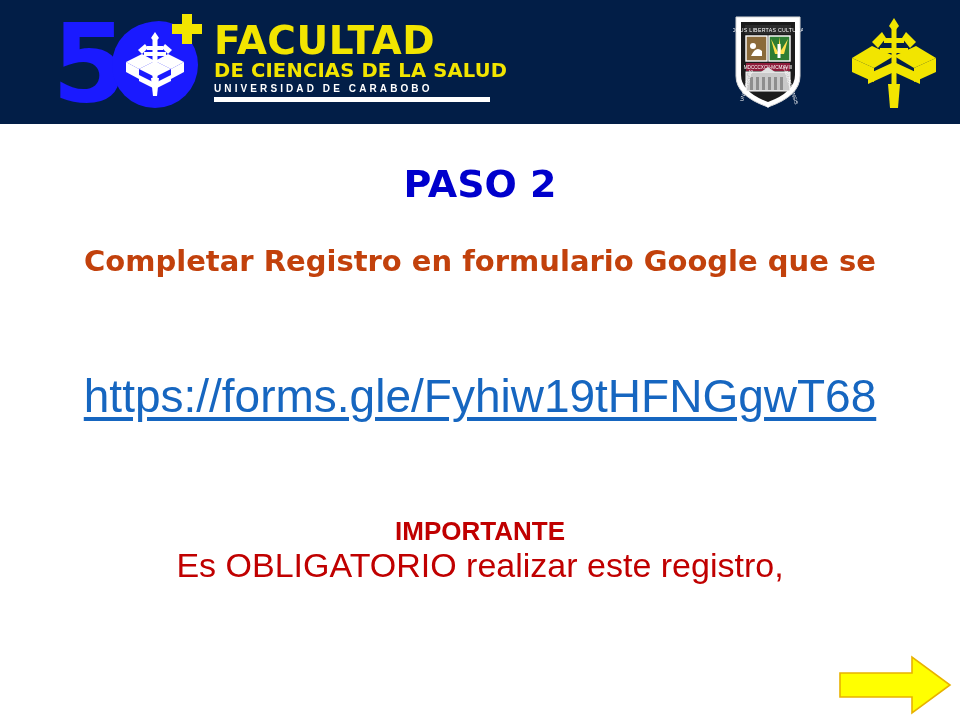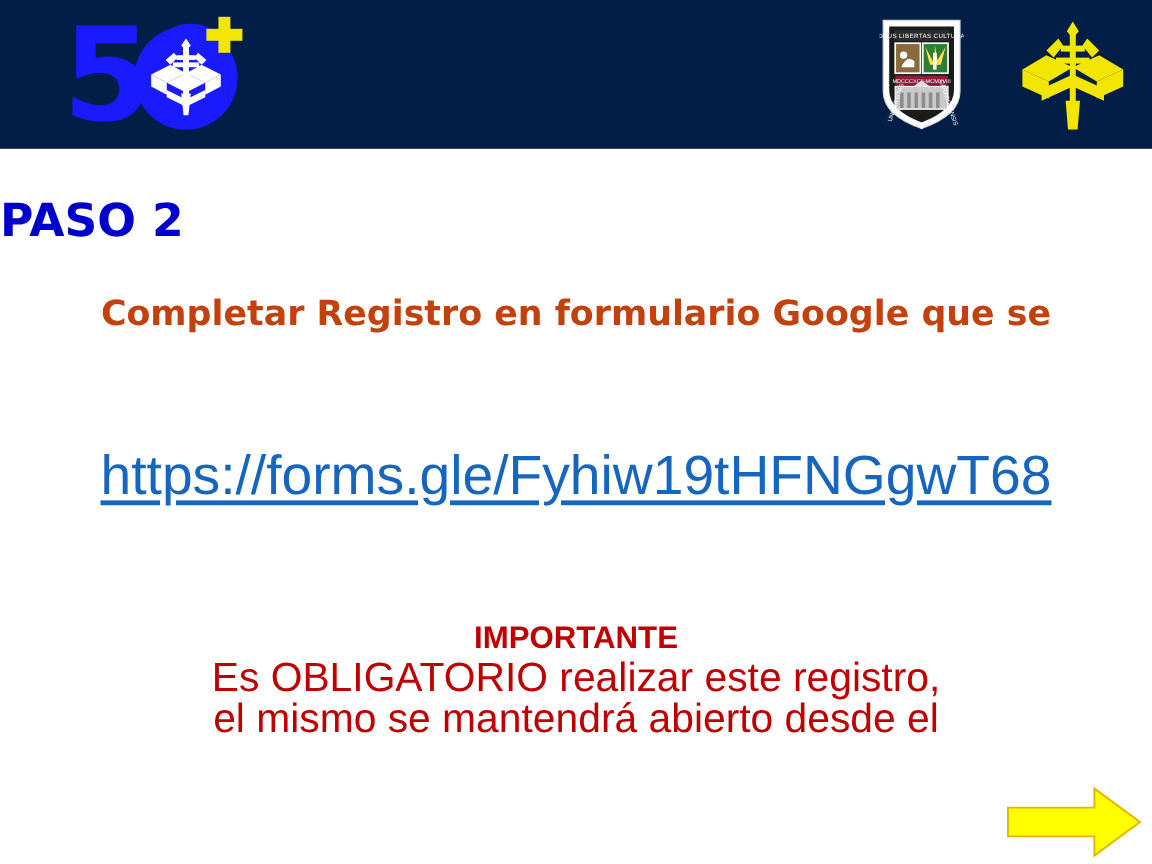--- a/index.html
+++ b/index.html
@@ -146,20 +146,21 @@
     top: 124px;
     width: 960px;
     height: 596px;
   }
 
   .title {
     position: absolute;
     left: 0;
     top: 38px;
     width: 960px;
+    text-align: center;
     font-family: "DejaVu Sans", sans-serif;
     font-weight: 700;
     font-size: 38px;
     line-height: 44px;
     color: #0000cc;
   }
 
   .subtitle {
     position: absolute;
     left: 60px;
@@ -246,20 +247,26 @@
           <path d="M21 47 L37 55 L53 47 L53 53 L37 61 L21 53 Z"></path>
           <path d="M33 50 L41 50 L39 68 L35 68 Z"></path>
           <path d="M47 16 L54 22 L50 26 L44 20 Z"></path>
           <path d="M27 16 L20 22 L24 26 L30 20 Z"></path>
         </g>
       </svg>
     </div>
     <div class="anniv-plus"></div>
   </div>
 
+  <div class="wordmark">
+    <div class="wm-l1">FACULTAD</div>
+    <div class="wm-l2">DE CIENCIAS DE LA SALUD</div>
+    <div class="wm-l3">UNIVERSIDAD DE CARABOBO</div>
+    <div class="wm-rule"></div>
+  </div>
 
   <div class="uc-shield">
     <svg viewBox="0 0 70 96" width="70" height="96" aria-hidden="true">
       <path d="M3 3 H67 V62 Q67 82 35 93 Q3 82 3 62 Z" fill="#ffffff" stroke="#d8d8d8" stroke-width="1"></path>
       <path d="M8 8 H62 V61 Q62 78 35 88 Q8 78 8 61 Z" fill="#1b1b1b"></path>
       <rect x="12" y="11" width="46" height="9" fill="#2b2b2b"></rect>
       <text x="35" y="18" font-family="Liberation Sans, sans-serif" font-size="5.2" fill="#ffffff" text-anchor="middle" letter-spacing="0.3">DEUS LIBERTAS CULTURA</text>
       <rect x="13" y="22" width="21" height="25" fill="#8a6a3a" stroke="#ffffff" stroke-width="1.4"></rect>
       <path d="M18 42 q5 -11 11 -5 l0 5 z" fill="#ffffff"></path>
       <circle cx="20" cy="32" r="3" fill="#ffffff"></circle>
@@ -316,21 +323,20 @@
     <div>Completar Registro en formulario Google que se</div>
   </div>
 
   <div class="link-wrap">
     <span class="form-link">https://forms.gle/Fyhiw19tHFNGgwT68</span>
   </div>
 
   <div class="notice">
     <div class="notice-head">IMPORTANTE</div>
     <div class="notice-line">Es OBLIGATORIO realizar este registro,</div>
-    <div class="notice-line">el mismo se mantendrá abierto desde el</div>
   </div>
 </div>
 
 <div class="next-arrow">
   <svg viewBox="0 0 114 64" width="114" height="64" aria-hidden="true">
     <path d="M2 20 H74 V4 L112 32 L74 60 V44 H2 Z" fill="#ffff00" stroke="#e8b200" stroke-width="1.6" stroke-linejoin="miter"></path>
   </svg>
 </div>
 
 </body></html>

